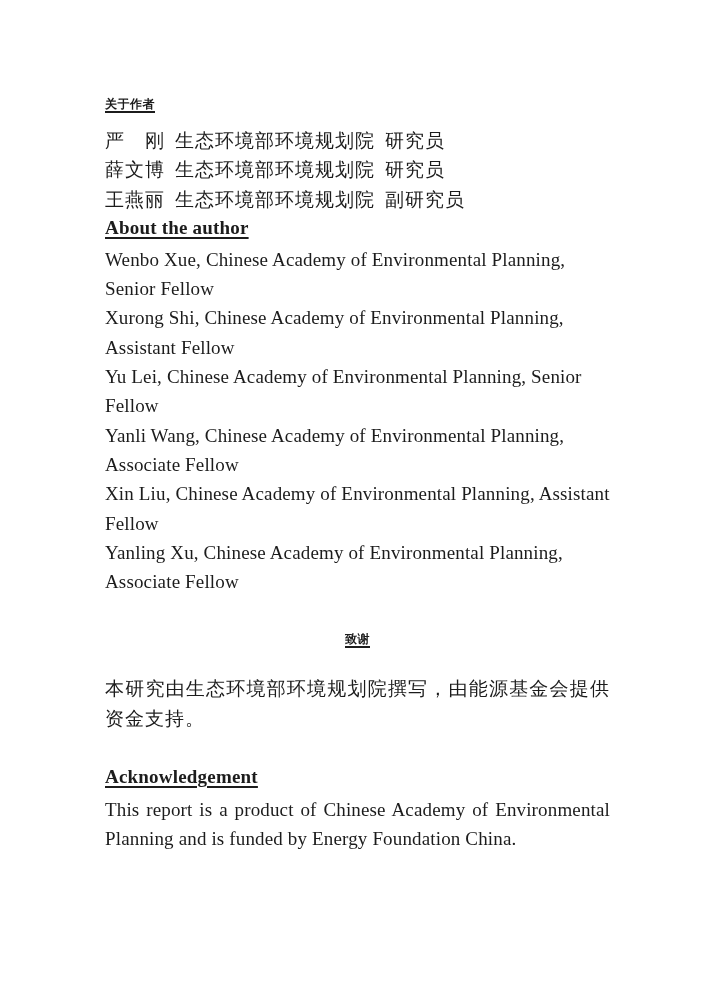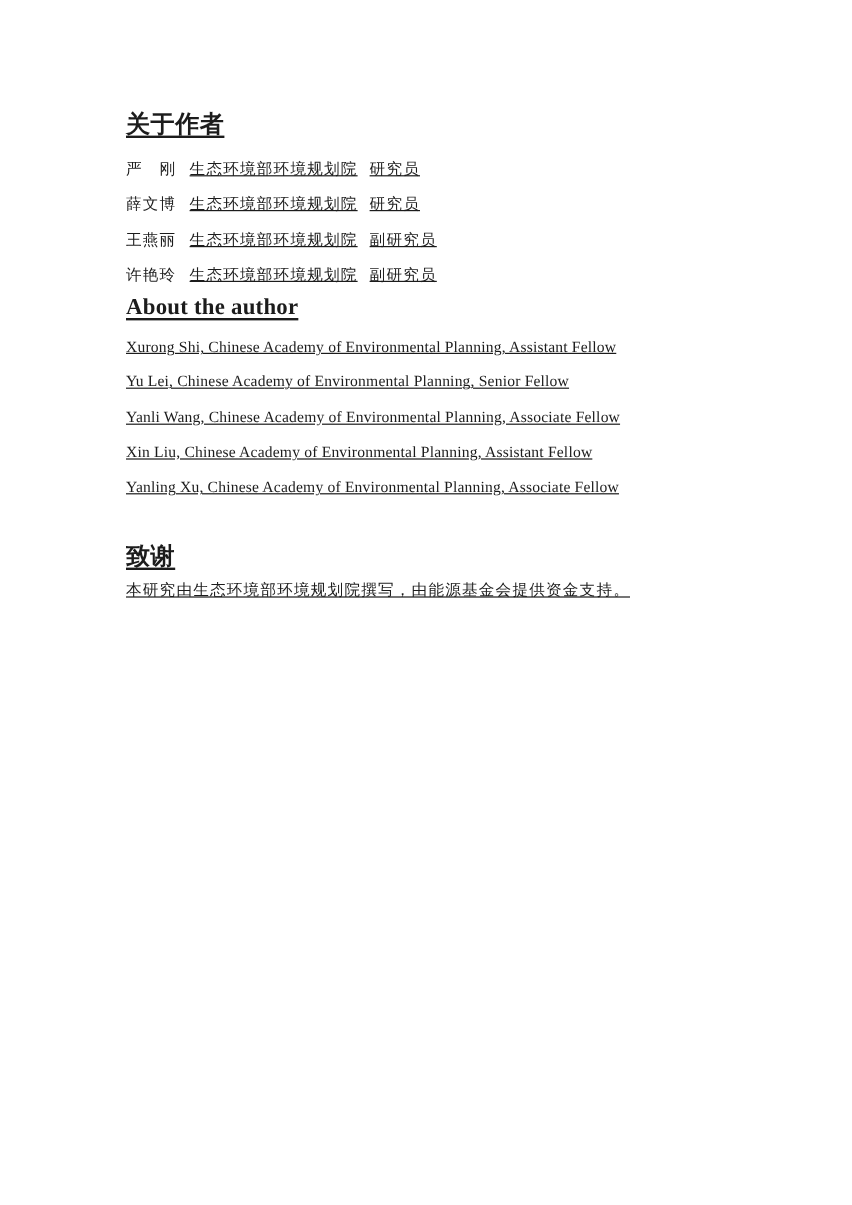--- a/index.html
+++ b/index.html
@@ -21,43 +21,42 @@
     background: var(--page-bg);
     padding: 95px 100px 0 105px;
   }
   .heading {
     font-weight: bold;
     text-decoration: underline;
     text-decoration-thickness: 1.5px;
     text-underline-offset: 3px;
   }
   .heading.zh {
-    font-size: 20px;
+    font-size: 12px;
     line-height: 18px;
     letter-spacing: 0.5px;
   }
   .heading.en {
     font-size: 19px;
     line-height: 19px;
     letter-spacing: 0.2px;
   }
   .line {
     line-height: 29.3px;
-    font-size: 13px;
-    text-decoration: underline;
+    font-size: 19px;
   }
   .line.zh { letter-spacing: 1px; }
   .line.en { letter-spacing: 0.15px; }
   .line.zh .name,
   .line.zh .aff { margin-right: 10px; }
   .line.zh .name { display: inline-block; min-width: 43px; }
 
   #heading-about-zh { margin-bottom: 13px; }
   #heading-about-en { margin-top: 4px; margin-bottom: 8px; }
-  #heading-ack-zh   { margin-top: 34px; margin-bottom: 4px; }
+  #heading-ack-zh   { margin-top: 34px; margin-bottom: 26px; text-align: center; }
   #heading-ack-en   { margin-top: 34px; margin-bottom: 9px; }
   .ack-body {
     width: 505px;
     text-align: justify;
   }
 </style>
 </head>
 <body>
 
 <div class="page">
@@ -67,34 +66,36 @@
 
     <p class="line zh">
       <span class="name">严　刚</span><span class="aff">生态环境部环境规划院</span><span class="role">研究员</span>
     </p>
     <p class="line zh">
       <span class="name">薛文博</span><span class="aff">生态环境部环境规划院</span><span class="role">研究员</span>
     </p>
     <p class="line zh">
       <span class="name">王燕丽</span><span class="aff">生态环境部环境规划院</span><span class="role">副研究员</span>
     </p>
-    <p class="line zh">
-      <span class="name">许艳玲</span><span class="aff">生态环境部环境规划院</span><span class="role">副研究员</span>
-    </p>
   </section>
 
   <section>
     <h2 id="heading-about-en" class="heading en">About the author</h2>
 
+    <p class="line en">Wenbo Xue, Chinese Academy of Environmental Planning, Senior Fellow</p>
     <p class="line en">Xurong Shi, Chinese Academy of Environmental Planning, Assistant Fellow</p>
     <p class="line en">Yu Lei, Chinese Academy of Environmental Planning, Senior Fellow</p>
     <p class="line en">Yanli Wang, Chinese Academy of Environmental Planning, Associate Fellow</p>
     <p class="line en">Xin Liu, Chinese Academy of Environmental Planning, Assistant Fellow</p>
     <p class="line en">Yanling Xu, Chinese Academy of Environmental Planning, Associate Fellow</p>
   </section>
 
   <section>
     <h2 id="heading-ack-zh" class="heading zh">致谢</h2>
     <p class="line zh ack-body">本研究由生态环境部环境规划院撰写，由能源基金会提供资金支持。</p>
   </section>
 
+  <section>
+    <h2 id="heading-ack-en" class="heading en">Acknowledgement</h2>
+    <p class="line en ack-body">This report is a product of Chinese Academy of Environmental Planning and is funded by Energy Foundation China.</p>
+  </section>
 
 </div>
 
 </body></html>

